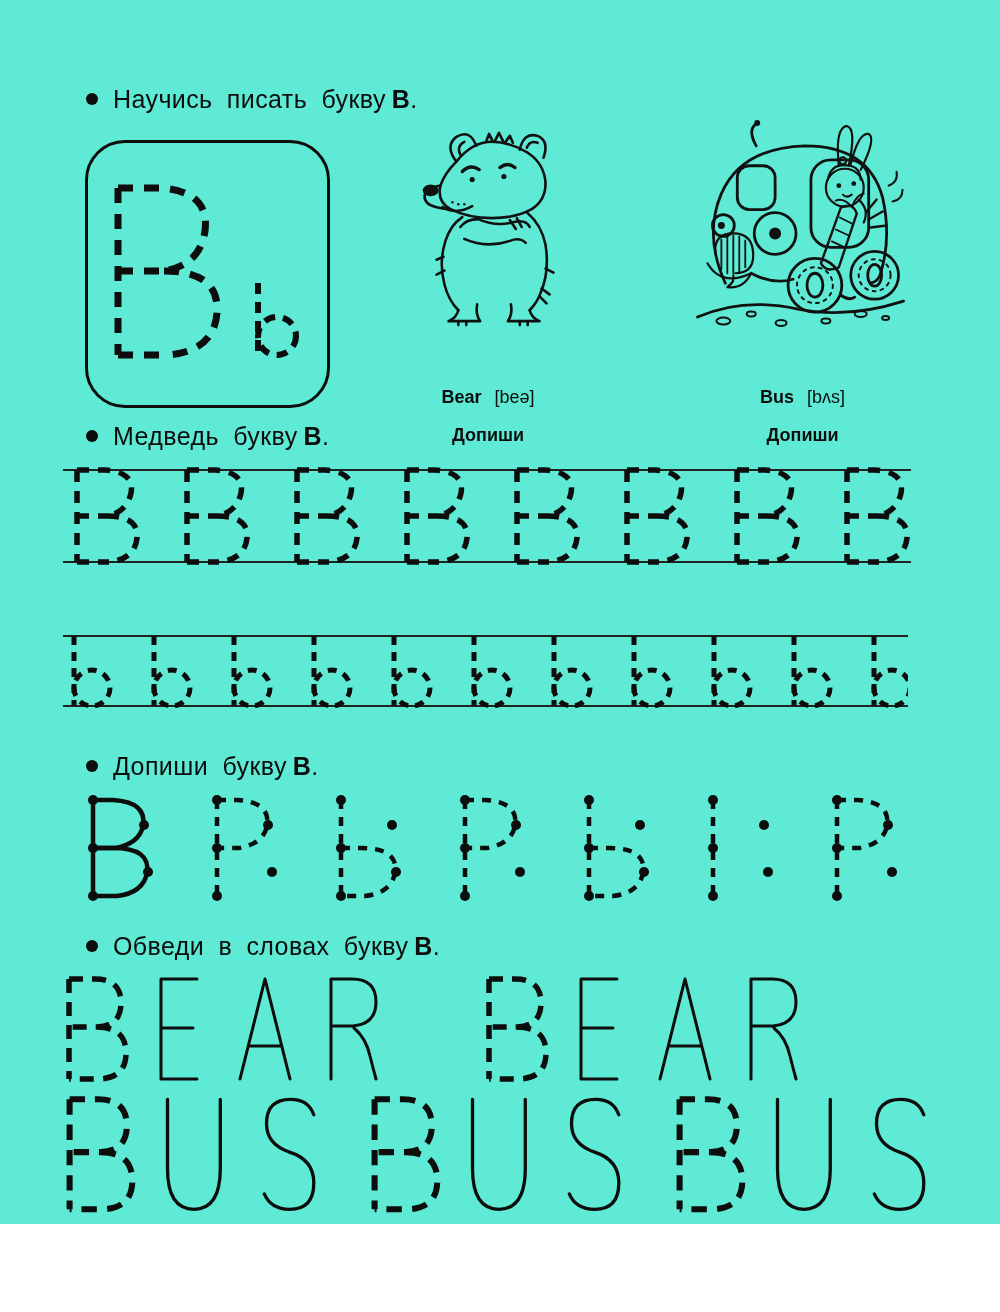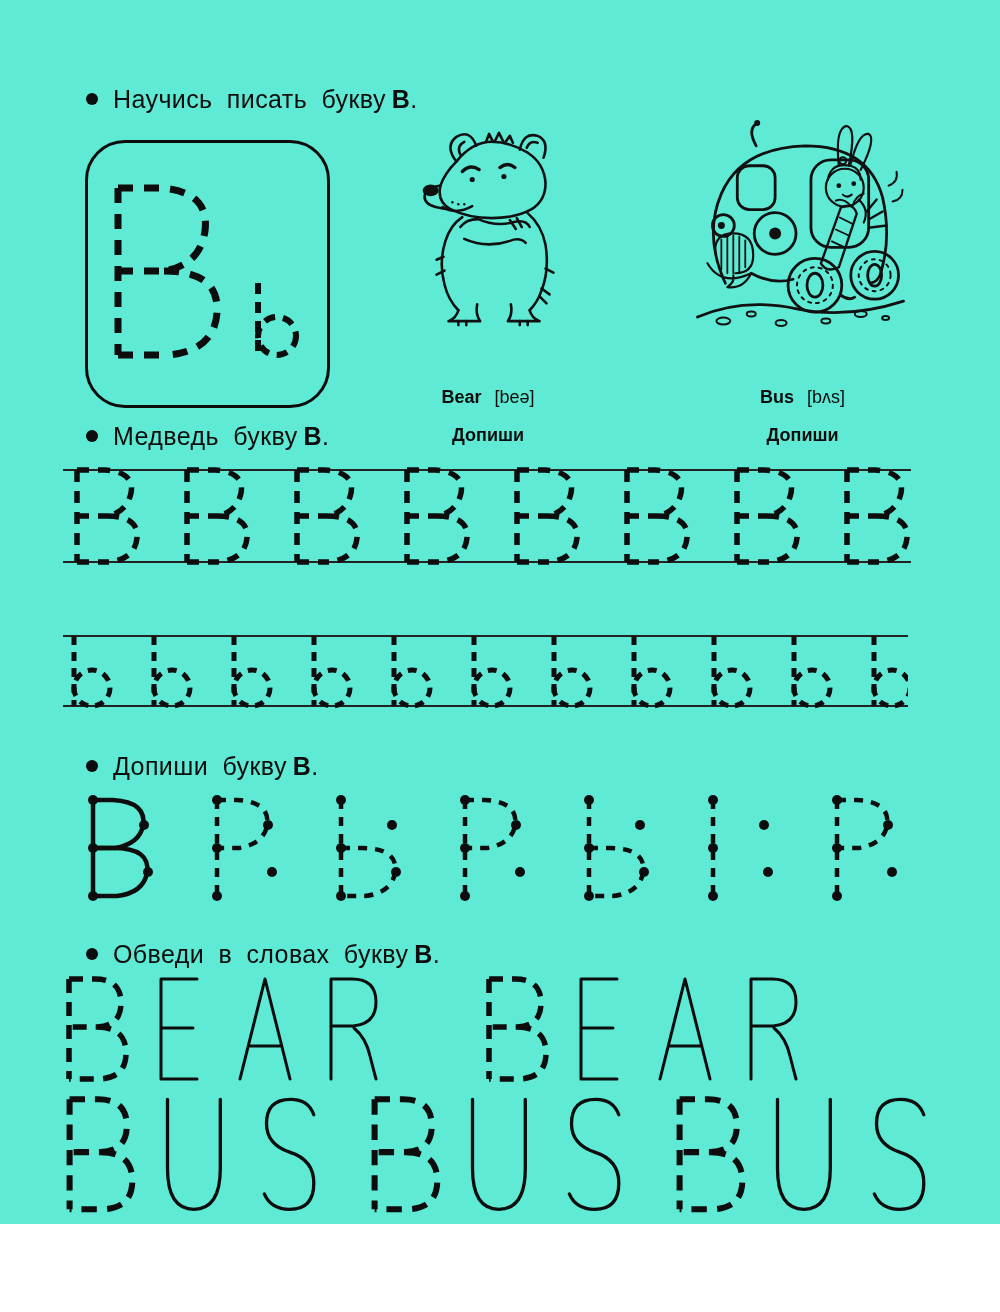--- a/index.html
+++ b/index.html
@@ -293,21 +293,21 @@
           <path fill="none" stroke="#0d0d0d" stroke-linejoin="round" stroke-linecap="butt" d="M8,8 H28 Q62,10 58,34 Q54,52 30,56 H8" stroke-width="4.5" stroke-dasharray="9 8"></path>
           <circle cx="8" cy="8" r="5" fill="#0d0d0d"></circle>
           <circle cx="8" cy="56" r="5" fill="#0d0d0d"></circle>
           <circle cx="8" cy="104" r="5" fill="#0d0d0d"></circle>
           <circle cx="59" cy="33" r="5" fill="#0d0d0d"></circle>
           <circle cx="63" cy="80" r="5" fill="#0d0d0d"></circle>
         </g>
       </svg>
   </div>
 
-  <div class="heading" style="left:86px;top:931px;margin-top:8px;">
+  <div class="heading" style="left:86px;top:931px;">
     <span class="bullet"></span>
     <span>Обведи в словах букву</span>
     <b>В</b>
       <span>.</span>
   </div>
 
   <div class="row-abs" style="left:63px;top:976px;">
     <svg id="words-0" width="900" height="106" viewBox="0 0 900 106">
         <g transform="translate(0,0) scale(1)">
           <g transform="translate(0,0)">

